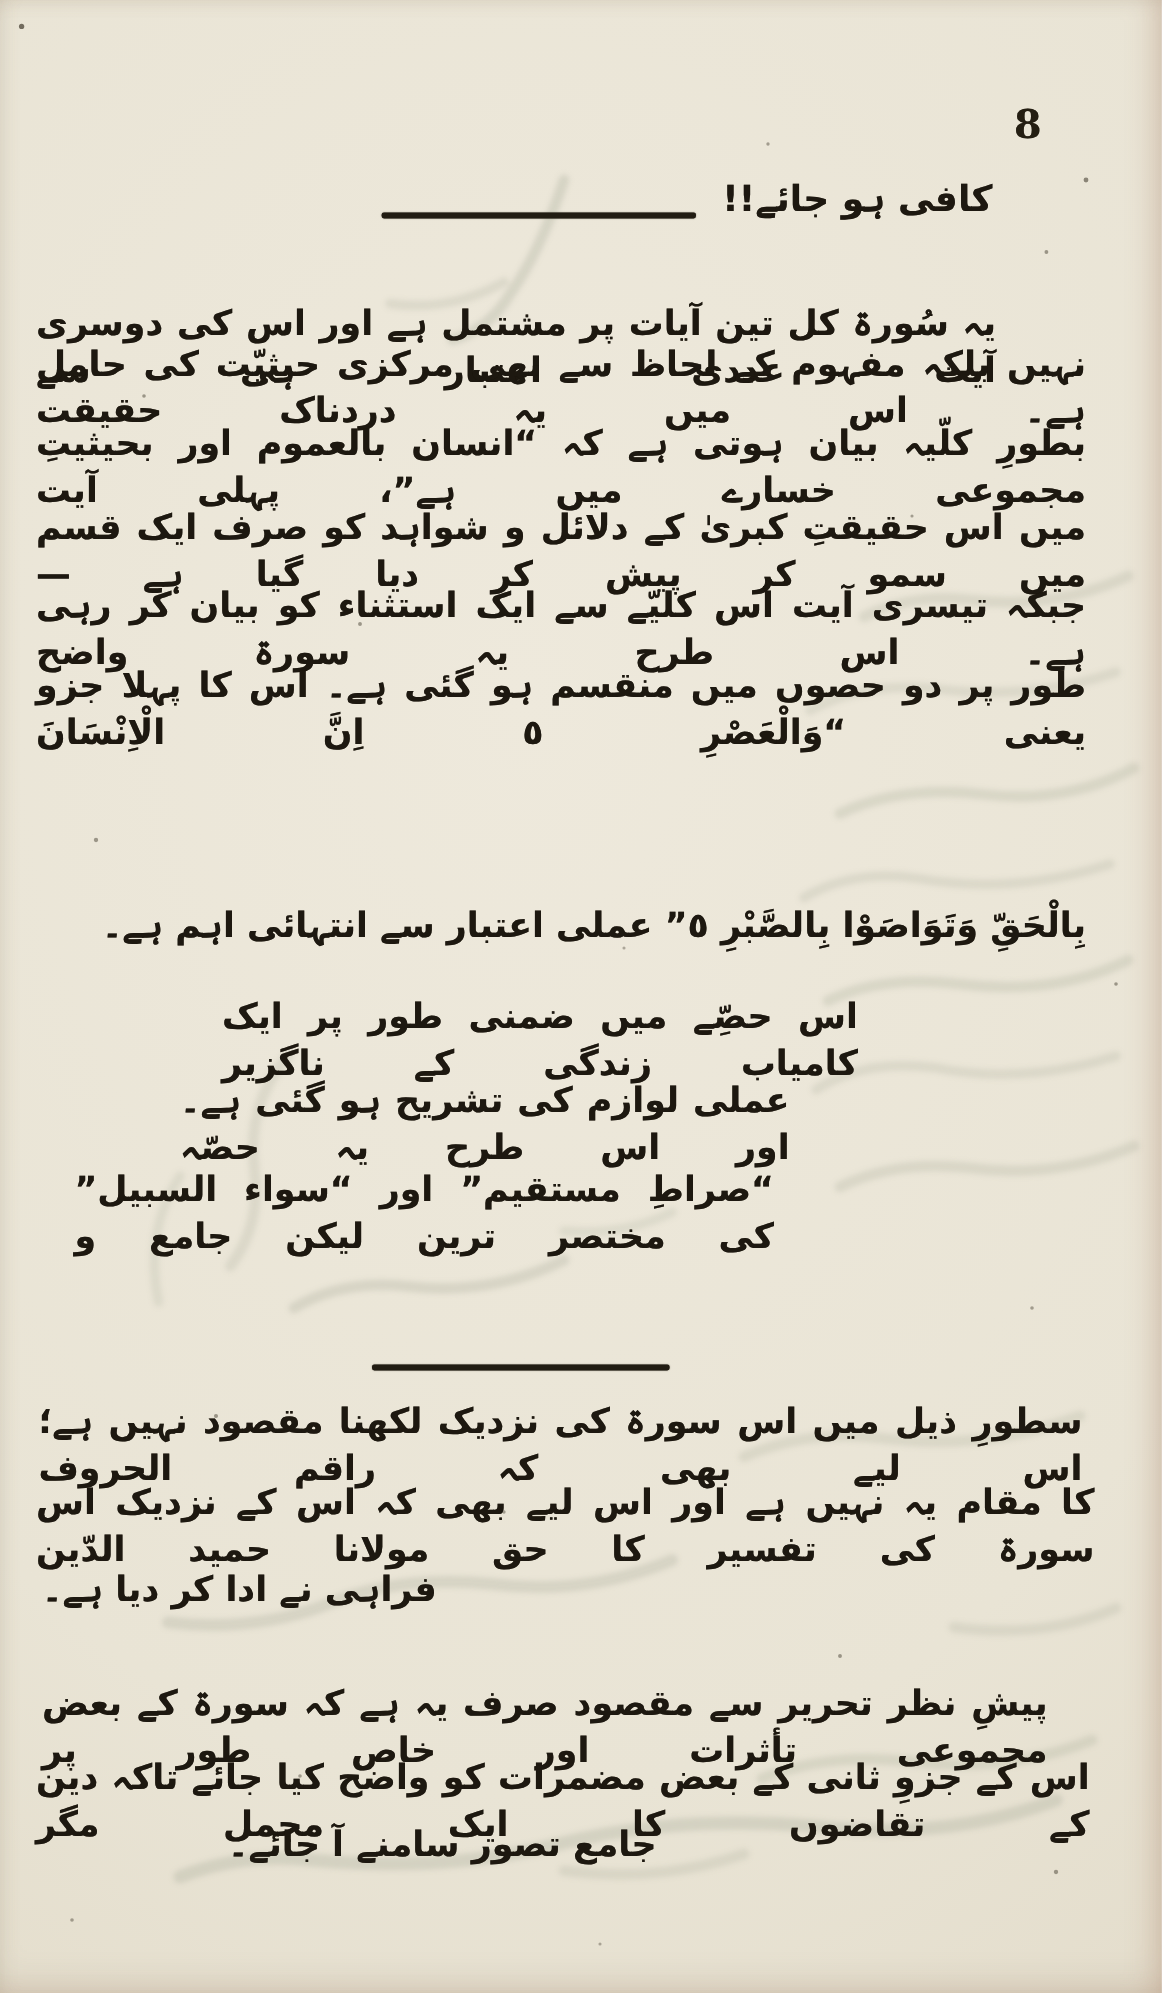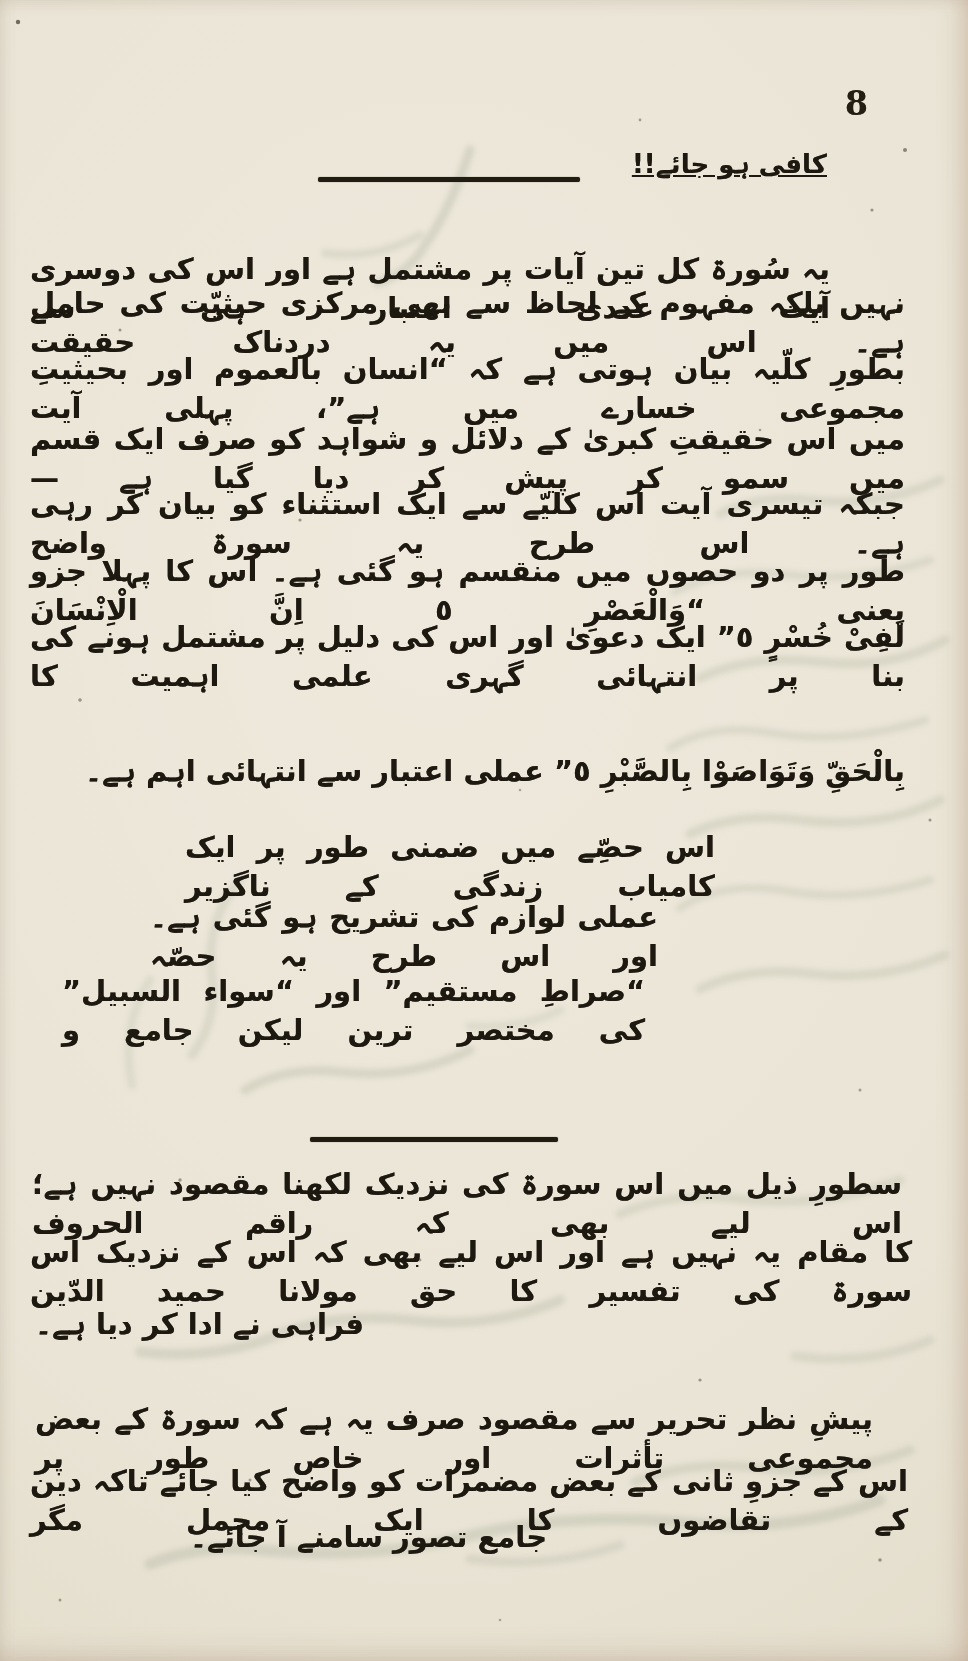--- a/index.html
+++ b/index.html
@@ -15,21 +15,21 @@
       inset 0 10px 18px -12px rgba(130,120,95,.14);
   }
   .line{
     position:absolute;direction:rtl;font-weight:700;color:#1d1810;
     font-size:29px;line-height:1.35;
     text-shadow:0 0 .5px rgba(25,18,8,.65);
     letter-spacing:.2px;
   }
   .jline{text-align:justify;text-align-last:justify;}
   .nline{white-space:nowrap;}
-  .heading{font-size:26px;text-decoration:underline;}
+  .heading{font-size:30px;}
   .quran{font-size:29px;}
   .pageno{
     position:absolute;direction:ltr;
     font-family:"DejaVu Serif",serif;font-weight:700;font-size:33px;color:#241e12;
     text-shadow:0 0 .5px rgba(25,18,8,.6);
   }
   .rule{
     position:absolute;height:5px;background:#211c12;border-radius:2px;
     box-shadow:0 0 1px rgba(25,18,8,.7);
   }
@@ -97,21 +97,20 @@
   <div class="line nline heading" style="right:141px;top:147px;">کافی ہو جائے!!</div>
 
   <div class="rule" style="left:318px;top:177px;width:262px;"></div>
 
   <div class="line jline" style="right:138px;left:30px;top:218px;margin-top:32px;">یہ سُورۃ کل تین آیات پر مشتمل ہے اور اس کی دوسری آیت عددی اعتبار ہی سے</div>
   <div class="line jline" style="right:63px;left:30px;top:284px;">نہیں بلکہ مفہوم کے لحاظ سے بھی مرکزی حیثیّت کی حامل ہے۔ اس میں یہ دردناک حقیقت</div>
   <div class="line jline" style="right:63px;left:30px;top:350px;">بطورِ کلّیہ بیان ہوتی ہے کہ “انسان بالعموم اور بحیثیتِ مجموعی خسارے میں ہے”، پہلی آیت</div>
   <div class="line jline" style="right:63px;left:30px;top:420px;">میں اس حقیقتِ کبریٰ کے دلائل و شواہد کو صرف ایک قسم میں سمو کر پیش کر دیا گیا ہے —</div>
   <div class="line jline" style="right:63px;left:30px;top:485px;">جبکہ تیسری آیت اُس کلیّے سے ایک استثناء کو بیان کر رہی ہے۔ اس طرح یہ سورۃ واضح</div>
   <div class="line jline quran" style="right:63px;left:30px;top:552px;">طور پر دو حصوں میں منقسم ہو گئی ہے۔ اس کا پہلا جزو یعنی “وَالْعَصْرِ ٥ اِنَّ الْاِنْسَانَ</div>
-  <div class="line jline quran" style="right:63px;left:30px;top:618px;">لَفِیْ خُسْرٍ ٥” ایک دعویٰ اور اس کی دلیل پر مشتمل ہونے کی بنا پر انتہائی گہری علمی اہمیت کا</div>
   <div class="line nline quran" style="right:63px;top:752px;">بِالْحَقِّ وَتَوَاصَوْا بِالصَّبْرِ ٥” عملی اعتبار سے انتہائی اہم ہے۔</div>
 
   <div class="line jline" style="right:253px;left:185px;top:828px;">اس حصِّے میں ضمنی طور پر ایک کامیاب زندگی کے ناگزیر</div>
   <div class="line jline" style="right:310px;left:150px;top:898px;">عملی لوازم کی تشریح ہو گئی ہے۔ اور اس طرح یہ حصّہ</div>
   <div class="line jline" style="right:323px;left:62px;top:972px;">“صراطِ مستقیم” اور “سواء السبیل” کی مختصر ترین لیکن جامع و</div>
 
   <div class="rule" style="left:310px;top:1137px;width:248px;"></div>
 
   <div class="line jline" style="right:66px;left:32px;top:1165px;">سطورِ ذیل میں اس سورۃ کی نزدیک لکھنا مقصود نہیں ہے؛ اس لیے بھی کہ راقم الحروف</div>
   <div class="line jline" style="right:56px;left:30px;top:1233px;">کا مقام یہ نہیں ہے اور اس لیے بھی کہ اس کے نزدیک اس سورۃ کی تفسیر کا حق مولانا حمید الدّین</div>

